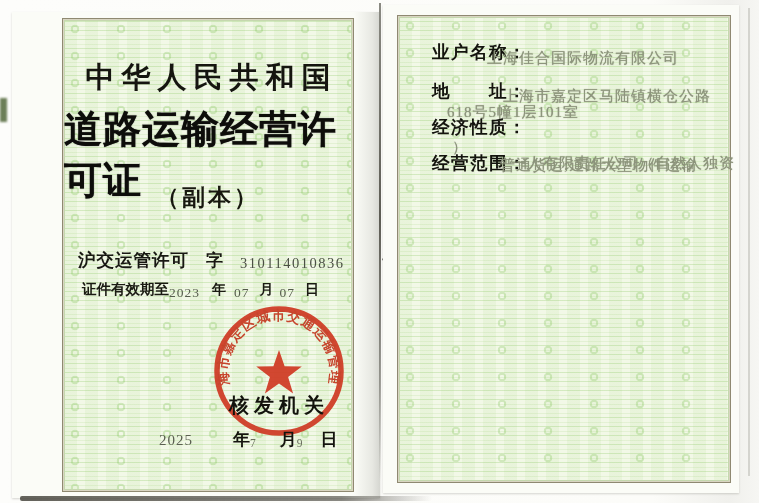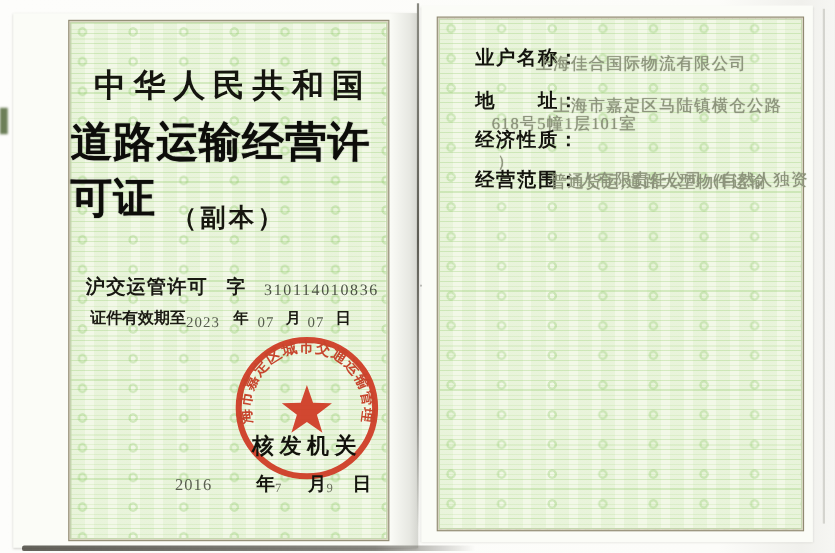--- a/index.html
+++ b/index.html
@@ -173,21 +173,21 @@
           <circle cx="75" cy="75" r="62" fill="none" stroke="#cf3a24" stroke-width="5.5"></circle>
           <polygon points="75,54 80.6,70.2 97.8,70.6 84.1,81 89.1,97.4 75,87.6 60.9,97.4 65.9,81 52.2,70.6 69.4,70.2" fill="#d03a24"></polygon>
           <text font-size="13.5" font-weight="bold" fill="#c43820" letter-spacing="1" font-family="Liberation Serif, serif">
             <textPath href="#sealArc" startOffset="50%" text-anchor="middle">上海市嘉定区城市交通运输管理所</textPath>
           </text>
         </svg>
 
         <div class="issuer">核发机关</div>
 
         <div class="date-row">
-          <span class="dnum">2016</span>
+          <span class="dnum">2025</span>
           <span class="dunit g40">年</span>
           <span class="dsmall">7</span>
           <span class="dunit g24">月</span>
           <span class="dsmall">9</span>
           <span class="dunit g18">日</span>
         </div>
 
       </div>
     </div>
   </div>

